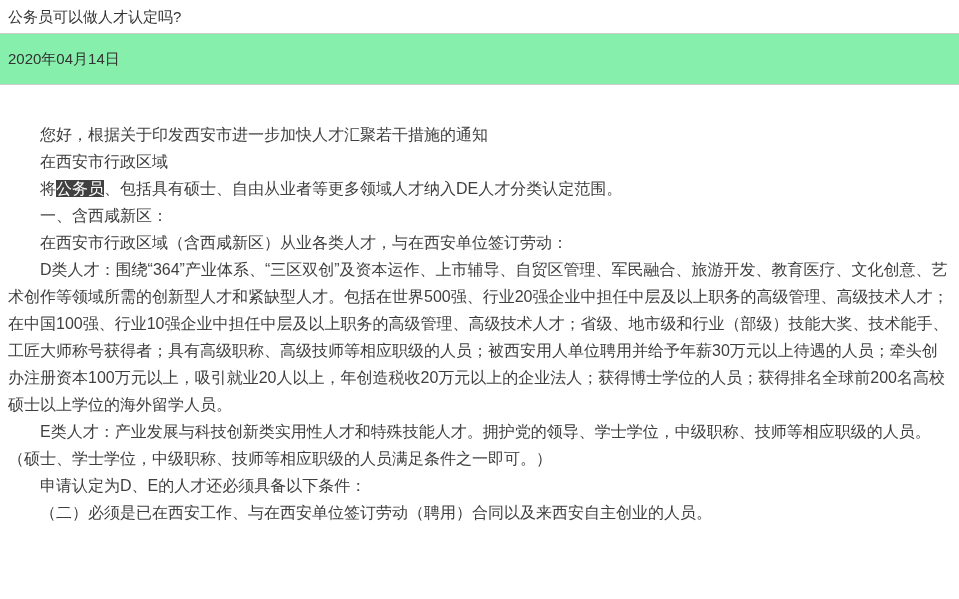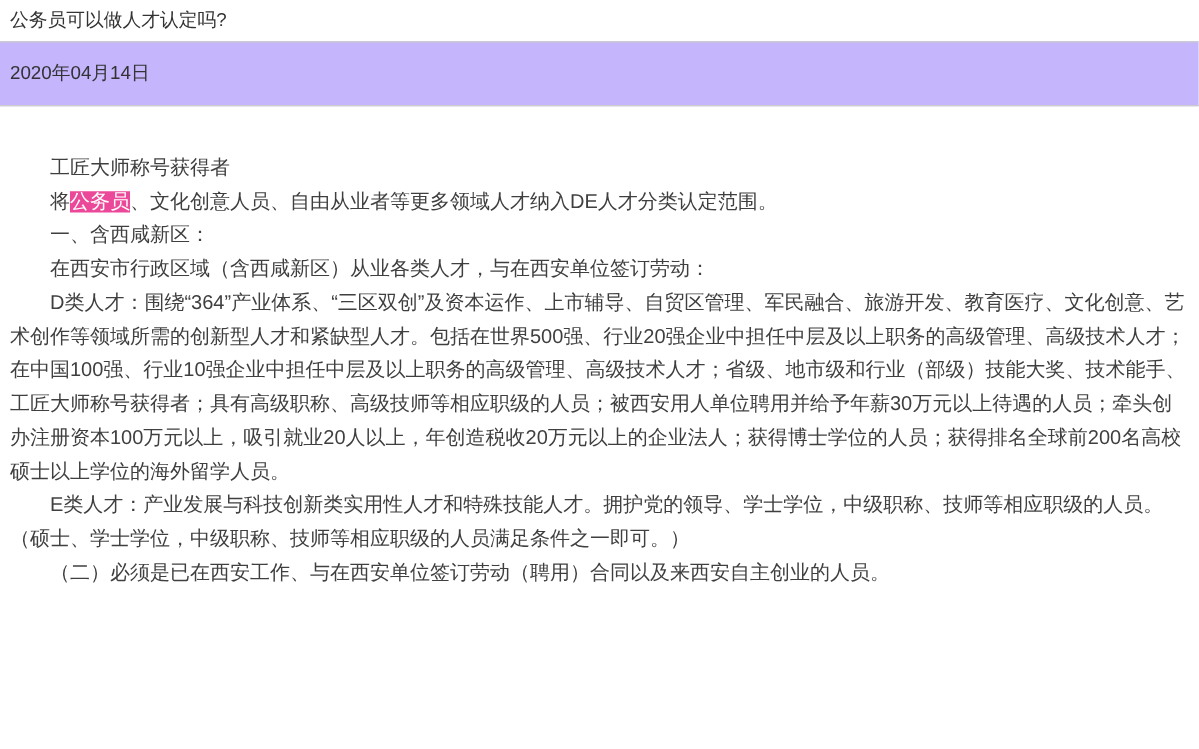--- a/index.html
+++ b/index.html
@@ -17,61 +17,63 @@
   }
   .title-bar h1 {
     margin: 0;
     font-size: 15px;
     line-height: 20px;
     font-weight: normal;
     color: #333333;
   }
 
   .date-bar {
-    background: #c4b5fd;
+    background: #86efac;
     border-top: 1px solid #cccccc;
     border-bottom: 1px solid #cccccc;
     padding: 15px 8px;
     font-size: 15px;
     line-height: 20px;
     color: #333333;
   }
 
   .article {
     padding: 36px 8px 0 8px;
   }
   .article p {
     margin: 0;
     font-size: 16px;
     line-height: 27px;
     color: #3f3f3f;
     text-indent: 2em;
     word-break: break-all;
   }
   .article .hl {
-    background: #ec4899;
+    background: #404040;
     color: #ffffff;
   }
 </style>
 </head>
 <body>
 
 <div class="page">
 
   <header class="title-bar">
     <h1>公务员可以做人才认定吗?</h1>
   </header>
 
   <div class="date-bar">
     <span>2020年04月14日</span>
   </div>
 
   <main class="article" id="article">
-      <p><span>工匠大师称号获得者</span></p>
-      <p><span>将</span><span class="hl">公务员</span><span>、文化创意人员、自由从业者等更多领域人才纳入DE人才分类认定范围。</span></p>
+      <p><span>您好，根据关于印发西安市进一步加快人才汇聚若干措施的通知</span></p>
+      <p><span>在西安市行政区域</span></p>
+      <p><span>将</span><span class="hl">公务员</span><span>、包括具有硕士、自由从业者等更多领域人才纳入DE人才分类认定范围。</span></p>
       <p><span>一、含西咸新区：</span></p>
       <p><span>在西安市行政区域（含西咸新区）从业各类人才，与在西安单位签订劳动：</span></p>
       <p><span>D类人才：围绕“364”产业体系、“三区双创”及资本运作、上市辅导、自贸区管理、军民融合、旅游开发、教育医疗、文化创意、艺术创作等领域所需的创新型人才和紧缺型人才。包括在世界500强、行业20强企业中担任中层及以上职务的高级管理、高级技术人才；在中国100强、行业10强企业中担任中层及以上职务的高级管理、高级技术人才；省级、地市级和行业（部级）技能大奖、技术能手、工匠大师称号获得者；具有高级职称、高级技师等相应职级的人员；被西安用人单位聘用并给予年薪30万元以上待遇的人员；牵头创办注册资本100万元以上，吸引就业20人以上，年创造税收20万元以上的企业法人；获得博士学位的人员；获得排名全球前200名高校硕士以上学位的海外留学人员。</span></p>
       <p><span>E类人才：产业发展与科技创新类实用性人才和特殊技能人才。拥护党的领导、学士学位，中级职称、技师等相应职级的人员。（硕士、学士学位，中级职称、技师等相应职级的人员满足条件之一即可。）</span></p>
+      <p><span>申请认定为D、E的人才还必须具备以下条件：</span></p>
       <p><span>（二）必须是已在西安工作、与在西安单位签订劳动（聘用）合同以及来西安自主创业的人员。</span></p>
     </main>
 
 </div>
 
 </body></html>

